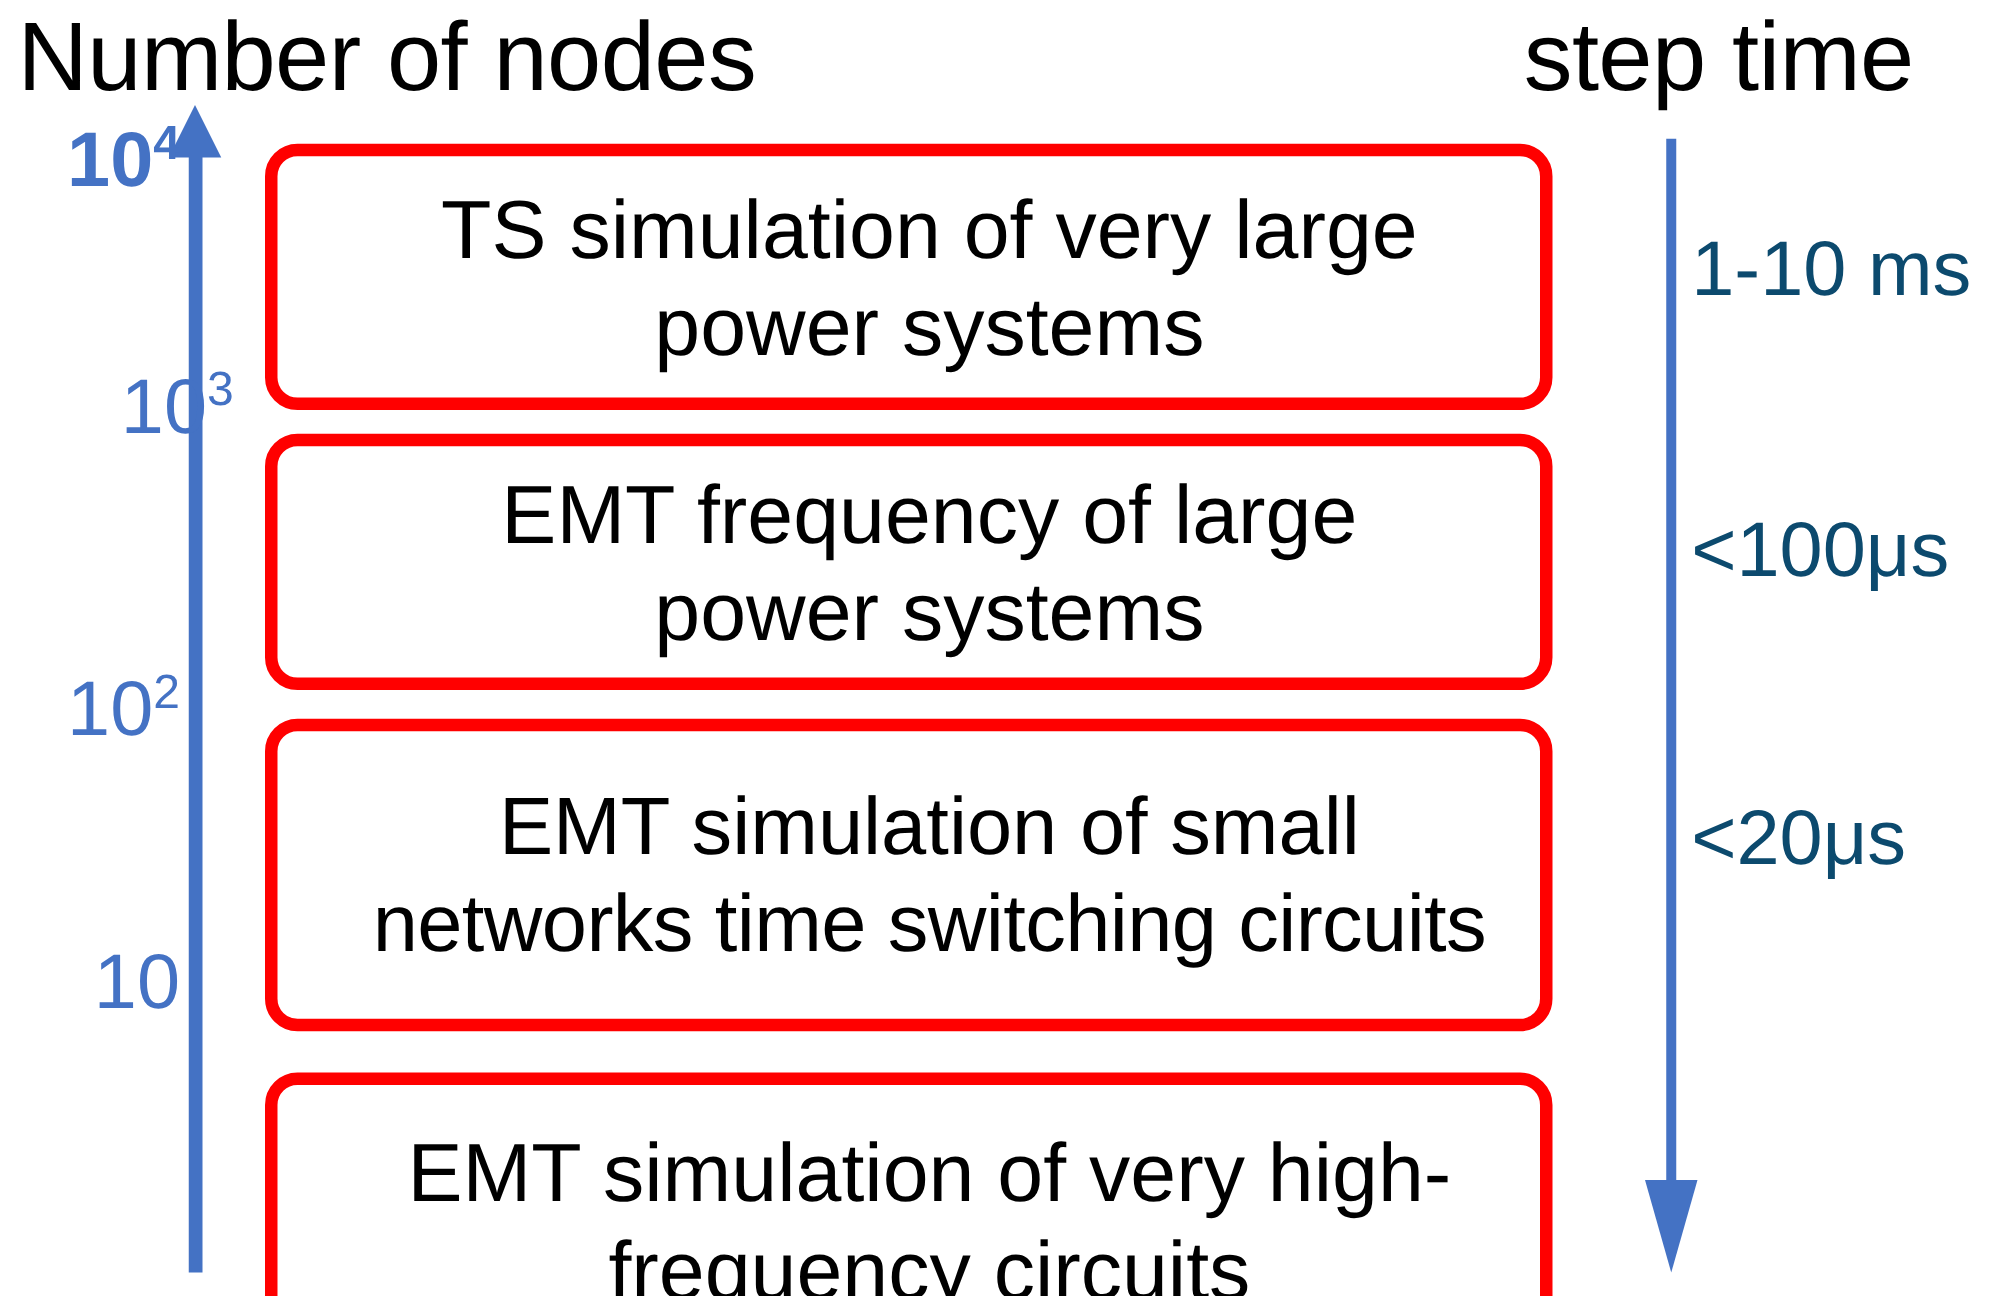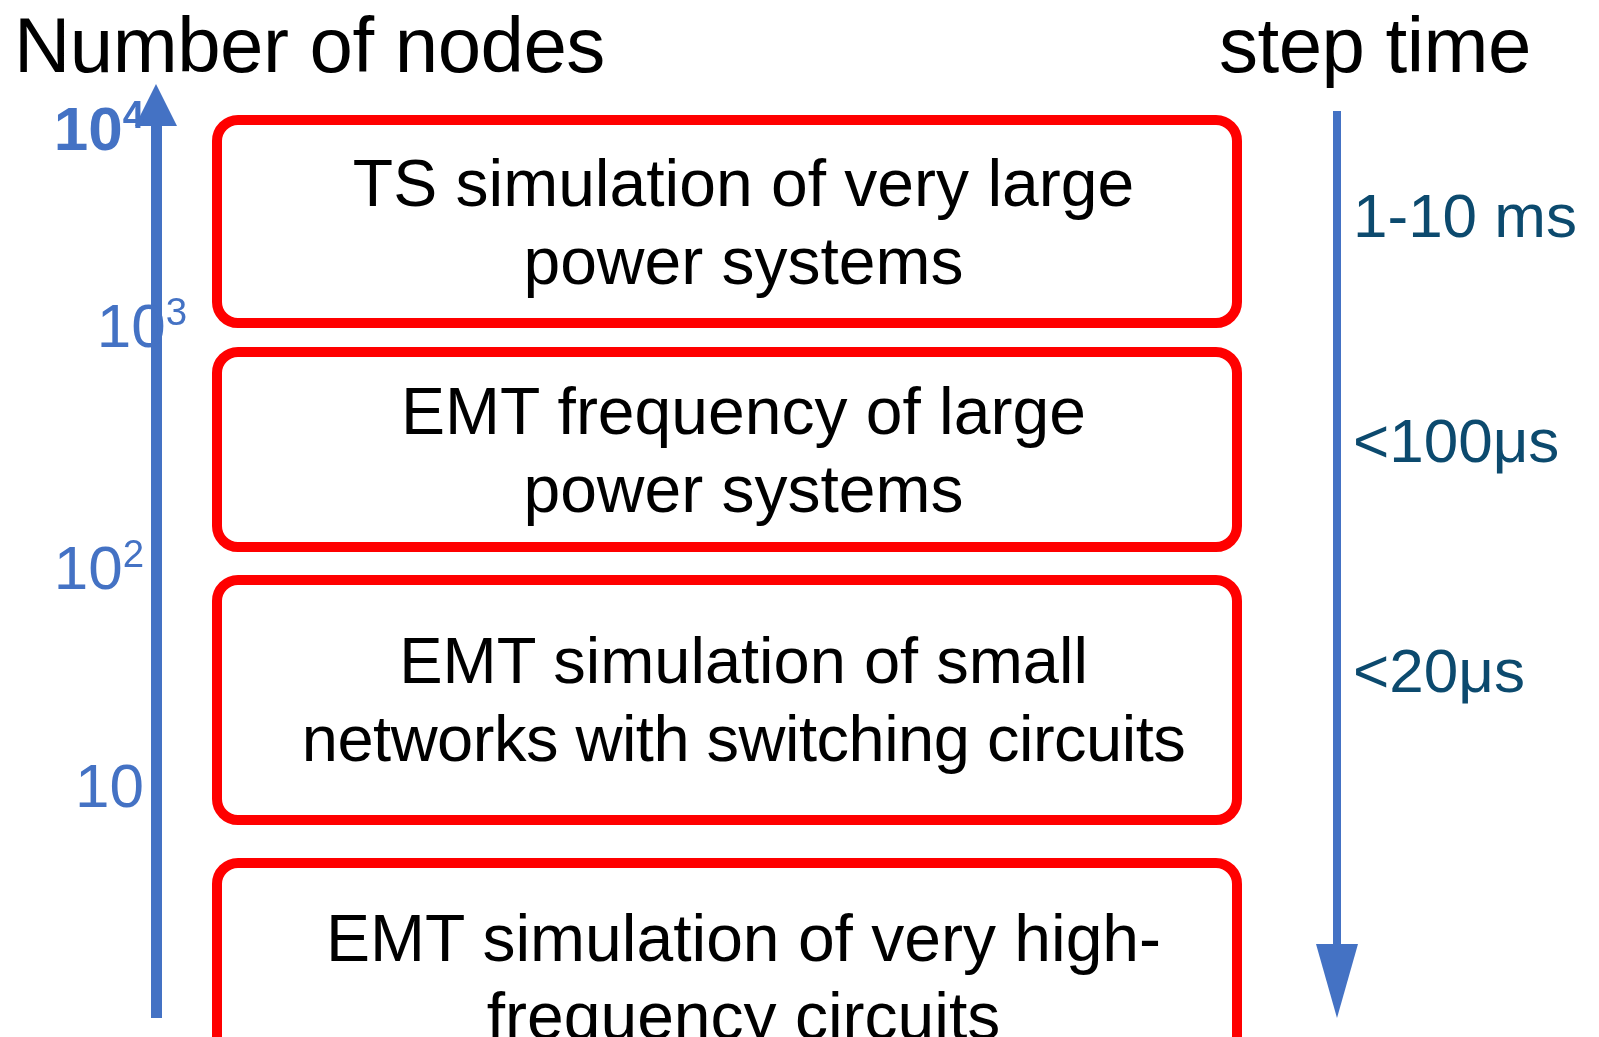--- a/index.html
+++ b/index.html
@@ -172,21 +172,21 @@
     <div class="box-line">power systems</div>
   </div>
 
   <div class="box" id="box-1">
     <div class="box-line">EMT frequency of large</div>
     <div class="box-line">power systems</div>
   </div>
 
   <div class="box" id="box-2">
     <div class="box-line">EMT simulation of small</div>
-    <div class="box-line wide">networks with switching circuits</div>
+    <div class="box-line wide">networks time switching circuits</div>
   </div>
 
   <div class="box" id="box-3">
     <div class="box-line">EMT simulation of very high-</div>
     <div class="box-line">frequency circuits</div>
   </div>
 
 </div>
 
 </body></html>

